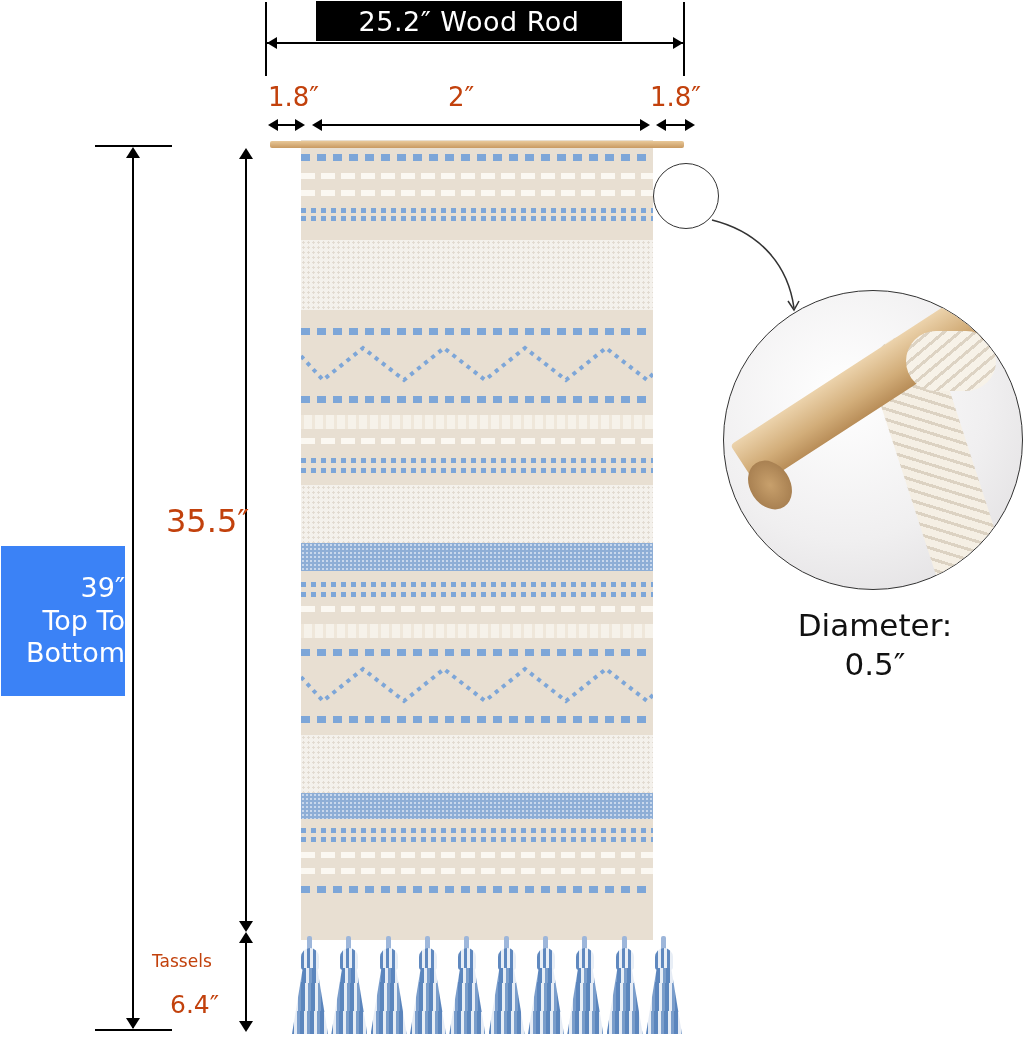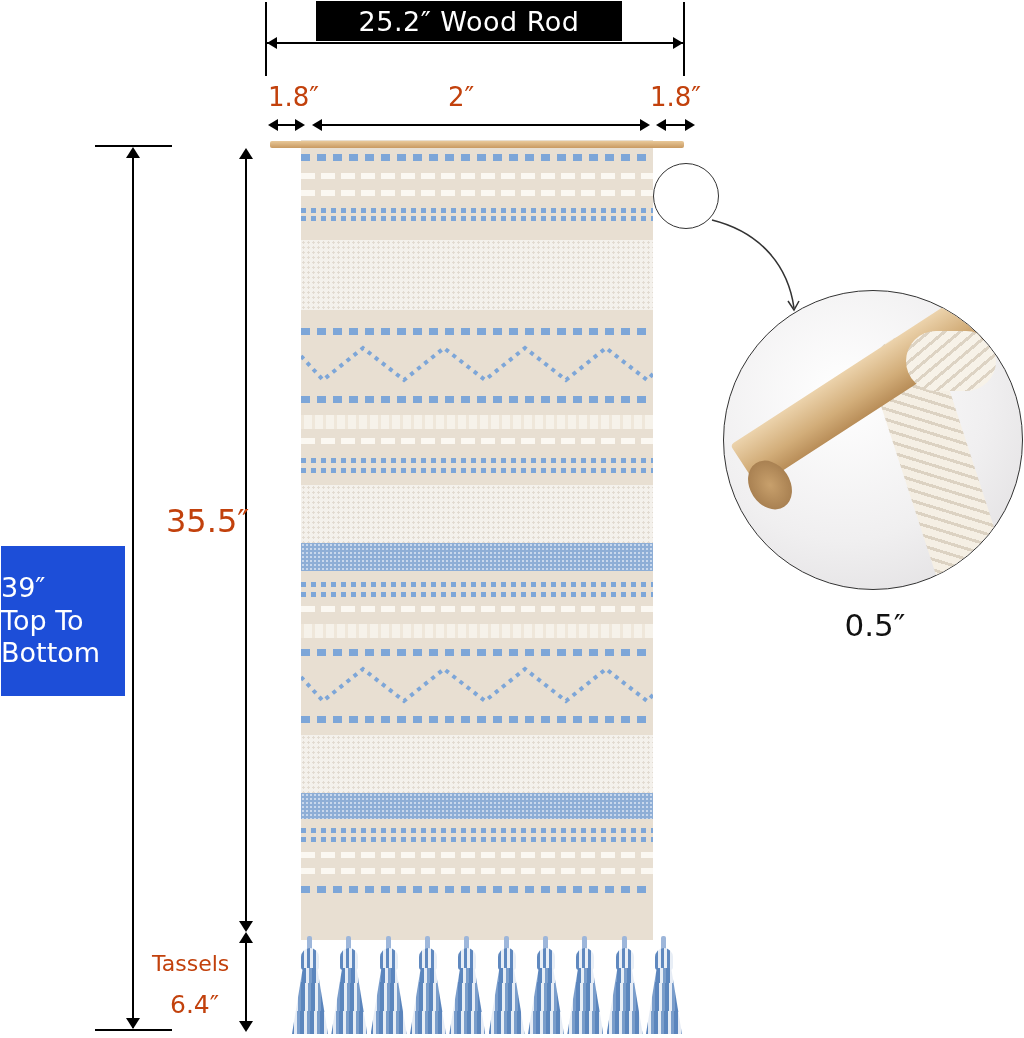--- a/index.html
+++ b/index.html
@@ -13,22 +13,22 @@
     .title-banner {
       left: 316px; top: 1px; width: 306px; height: 40px;
       background: #000; color: #fff;
       font-size: 27px; display: flex; align-items: center; justify-content: center;
       letter-spacing: 0.5px;
     }
 
     
     .height-box {
       left: 1px; top: 546px; width: 124px; height: 150px;
-      background: #1d4ed8; color: #fff;
-      display: flex; flex-direction: column; align-items: flex-start; justify-content: center;
+      background: #3b82f6; color: #fff;
+      display: flex; flex-direction: column; align-items: flex-end; justify-content: center;
       font-size: 27px; line-height: 1.22; text-align: center;
     }
 
     
     .tapestry {
       left: 301px; top: 140px; width: 352px; height: 800px;
       background: #e8dfd2;
       overflow: hidden;
     }
     .band { position: absolute; left: 0; width: 100%; }
@@ -151,21 +151,21 @@
 </div>
 
 <div class="abs line-v" style="left:245px; top:152px; height:776px;"></div>
 <span class="arrow-up" style="left:239px; top:148px;"></span>
 <span class="arrow-down" style="left:239px; top:921px;"></span>
 <div class="abs label" style="left:166px; top:488px; font-size:32px;margin-top:17px;">35.5″</div>
 
 <div class="abs line-v" style="left:245px; top:934px; height:96px;"></div>
 <span class="arrow-up" style="left:239px; top:932px;"></span>
 <span class="arrow-down" style="left:239px; top:1021px;"></span>
-<div class="abs label" style="left:152px; top:953px; font-size:22px;">Tassels</div>
+<div class="abs label" style="left:152px; top:953px; font-size:17px;">Tassels</div>
 <div class="abs label" style="left:170px; top:992px; font-size:25px;">6.4″</div>
 
 <div class="abs tapestry">
   <div class="band dots" style="top:14px;"></div>
   <div class="band dash-white" style="top:33px;"></div>
   <div class="band dash-white" style="top:50px;"></div>
   <div class="band dots-small" style="top:68px;"></div>
   <div class="band dots-small" style="top:76px;"></div>
   <div class="band shag-white" style="top:100px; height:70px;"></div>
   <div class="band dots" style="top:188px;"></div>
@@ -258,14 +258,15 @@
   <path d="M88,91 L94,100 L99,91" fill="none" stroke="#333" stroke-width="1.5"></path>
 </svg>
 <div class="abs big-circle">
   <div class="rope"></div>
   <div class="rod-detail"></div>
   <div class="rod-end"></div>
   <div class="rope-knot"></div>
 </div>
 
 <div class="abs rod-caption">
+  <span>Diameter:</span>
   <span>0.5″</span>
 </div>
 
 </body></html>

